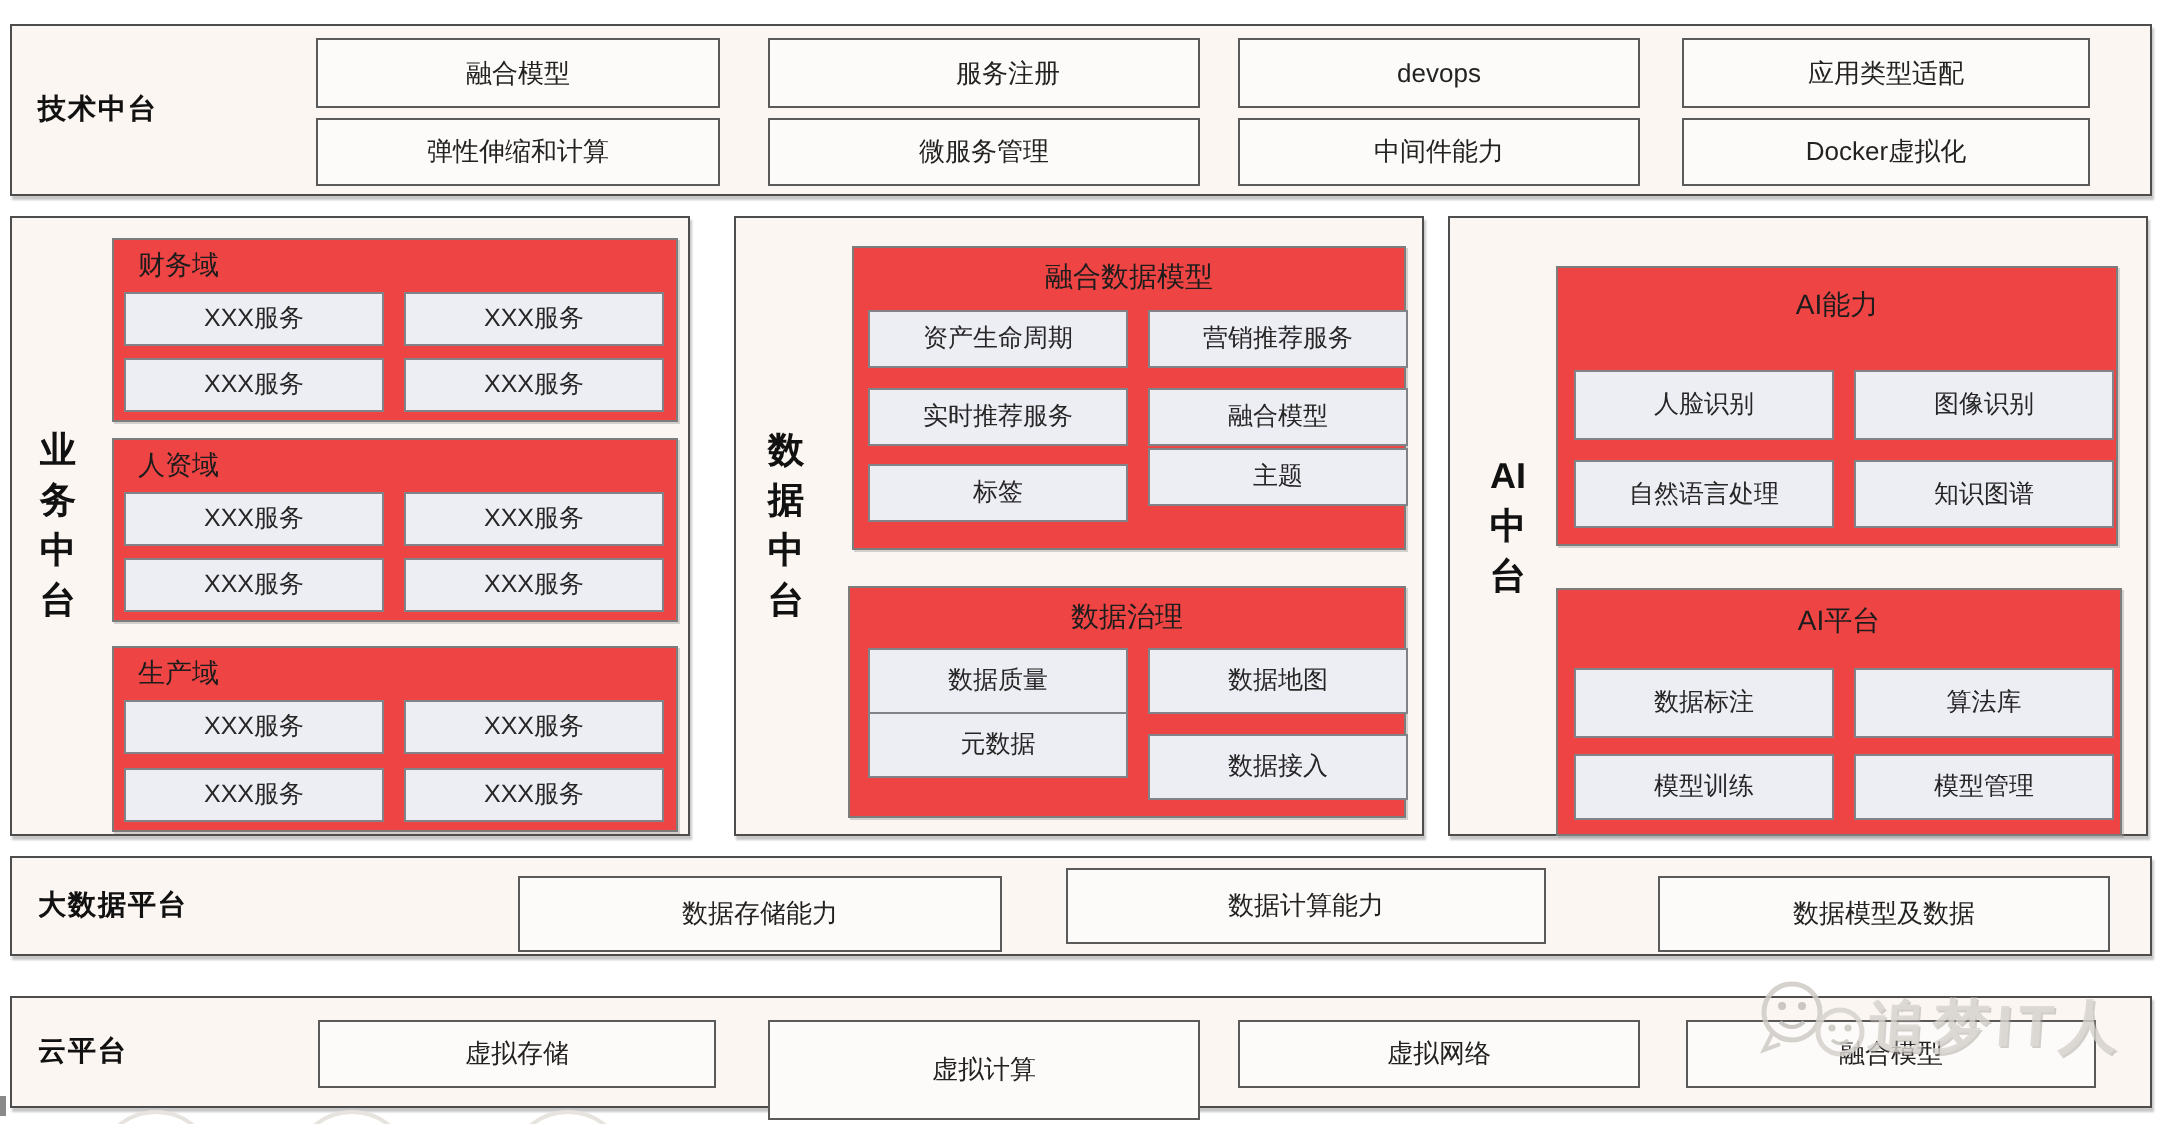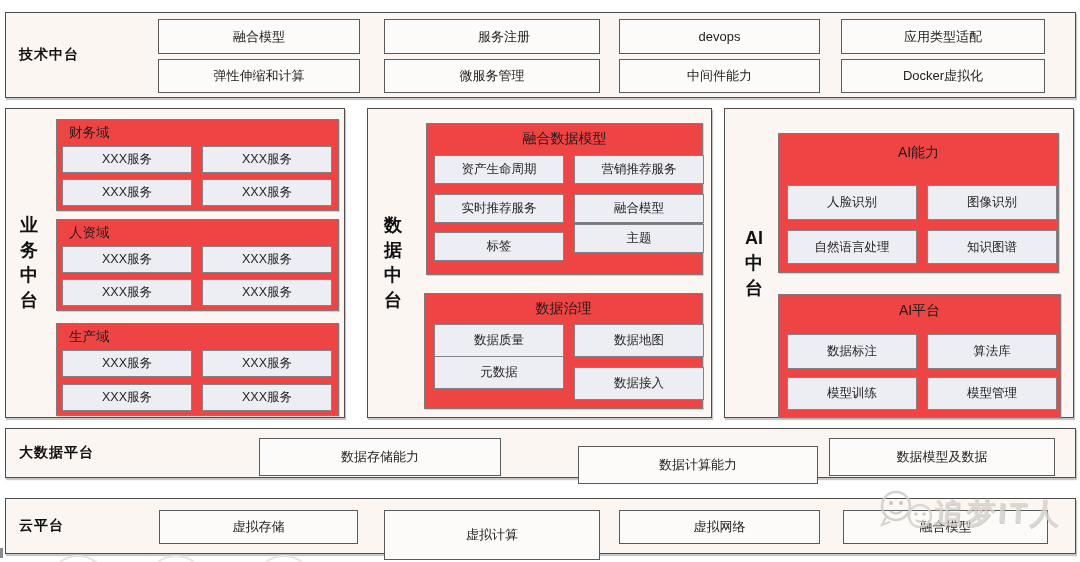--- a/index.html
+++ b/index.html
@@ -155,21 +155,21 @@
       <div class="item-box" style="left:8px;   top:39px; width:130px; height:35px;">数据标注</div>
       <div class="item-box" style="left:148px; top:39px; width:130px; height:35px;">算法库</div>
       <div class="item-box" style="left:8px;   top:82px; width:130px; height:33px;">模型训练</div>
       <div class="item-box" style="left:148px; top:82px; width:130px; height:33px;">模型管理</div>
     </div>
   </div>
 
   <div class="band" style="left:5px; top:428px; width:1071px; height:50px;padding-left:44px;">
     <div class="h-label">大数据平台</div>
     <div class="white-box" style="left:253px; top:9px; width:242px; height:38px;">数据存储能力</div>
-    <div class="white-box" style="left:527px; top:17px; width:240px; height:38px;margin-left:45px;">数据计算能力</div>
+    <div class="white-box" style="left:527px; top:5px; width:240px; height:38px;">数据计算能力</div>
     <div class="white-box" style="left:782px; top:9px; width:226px; height:38px;margin-left:41px;">数据模型及数据</div>
   </div>
 
   <div class="band" style="left:5px; top:498px; width:1071px; height:56px;">
     <div class="h-label">云平台</div>
     <div class="white-box" style="left:153px; top:11px; width:199px; height:34px;">虚拟存储</div>
     <div class="white-box" style="left:378px; top:11px; width:216px; height:50px;">虚拟计算</div>
     <div class="white-box" style="left:613px; top:11px; width:201px; height:34px;">虚拟网络</div>
     <div class="white-box" style="left:837px; top:11px; width:205px; height:34px;">融合模型</div>
   </div>

